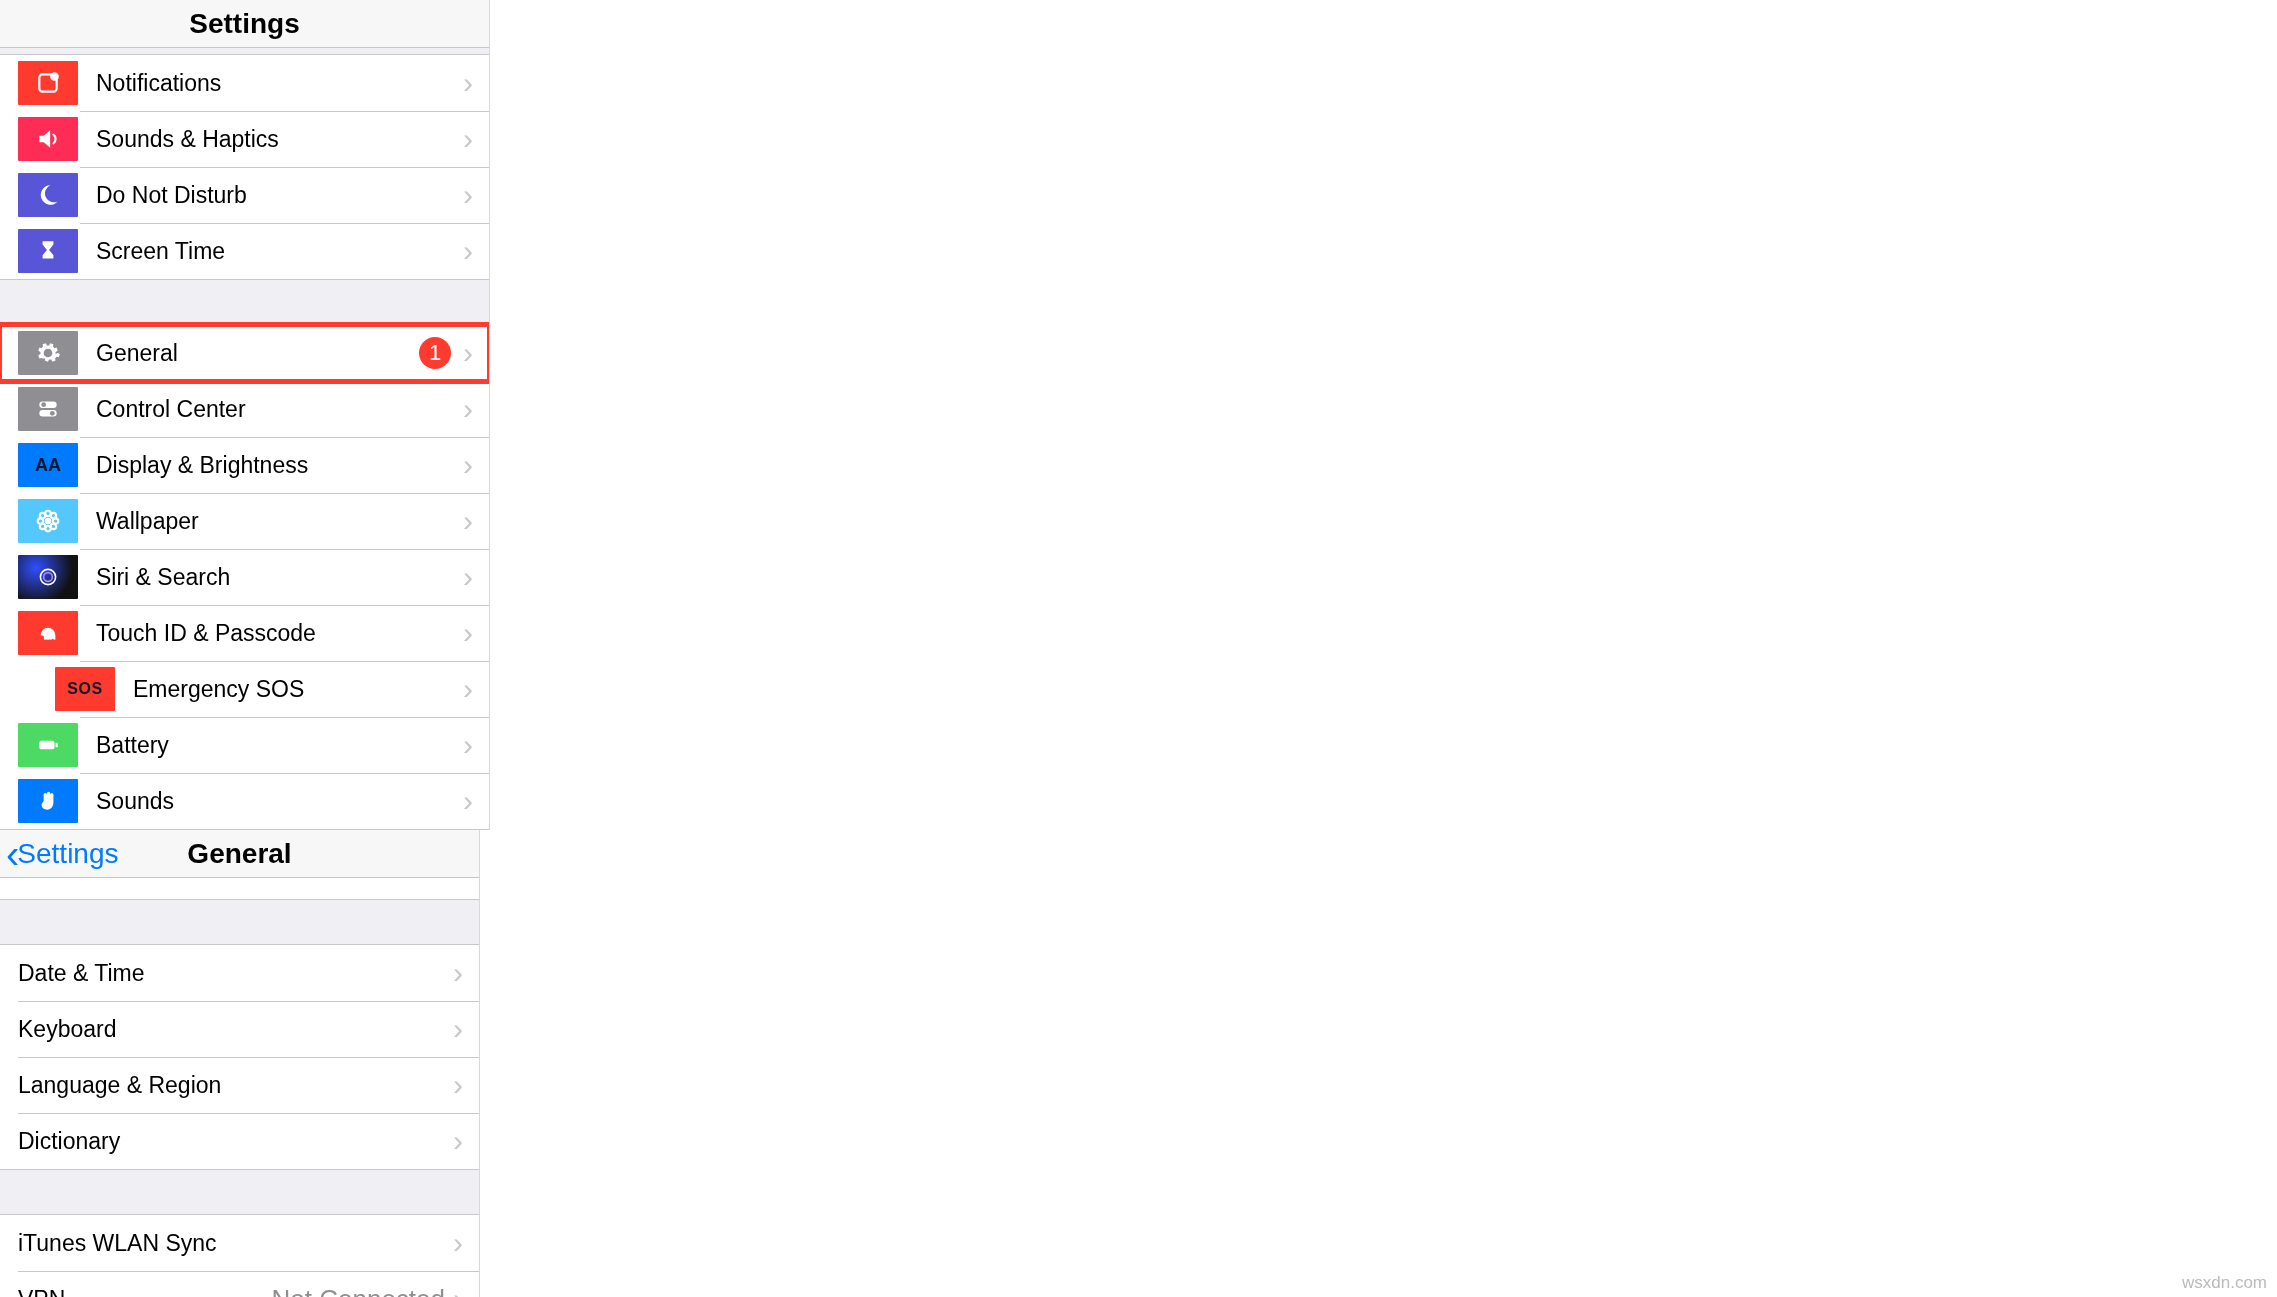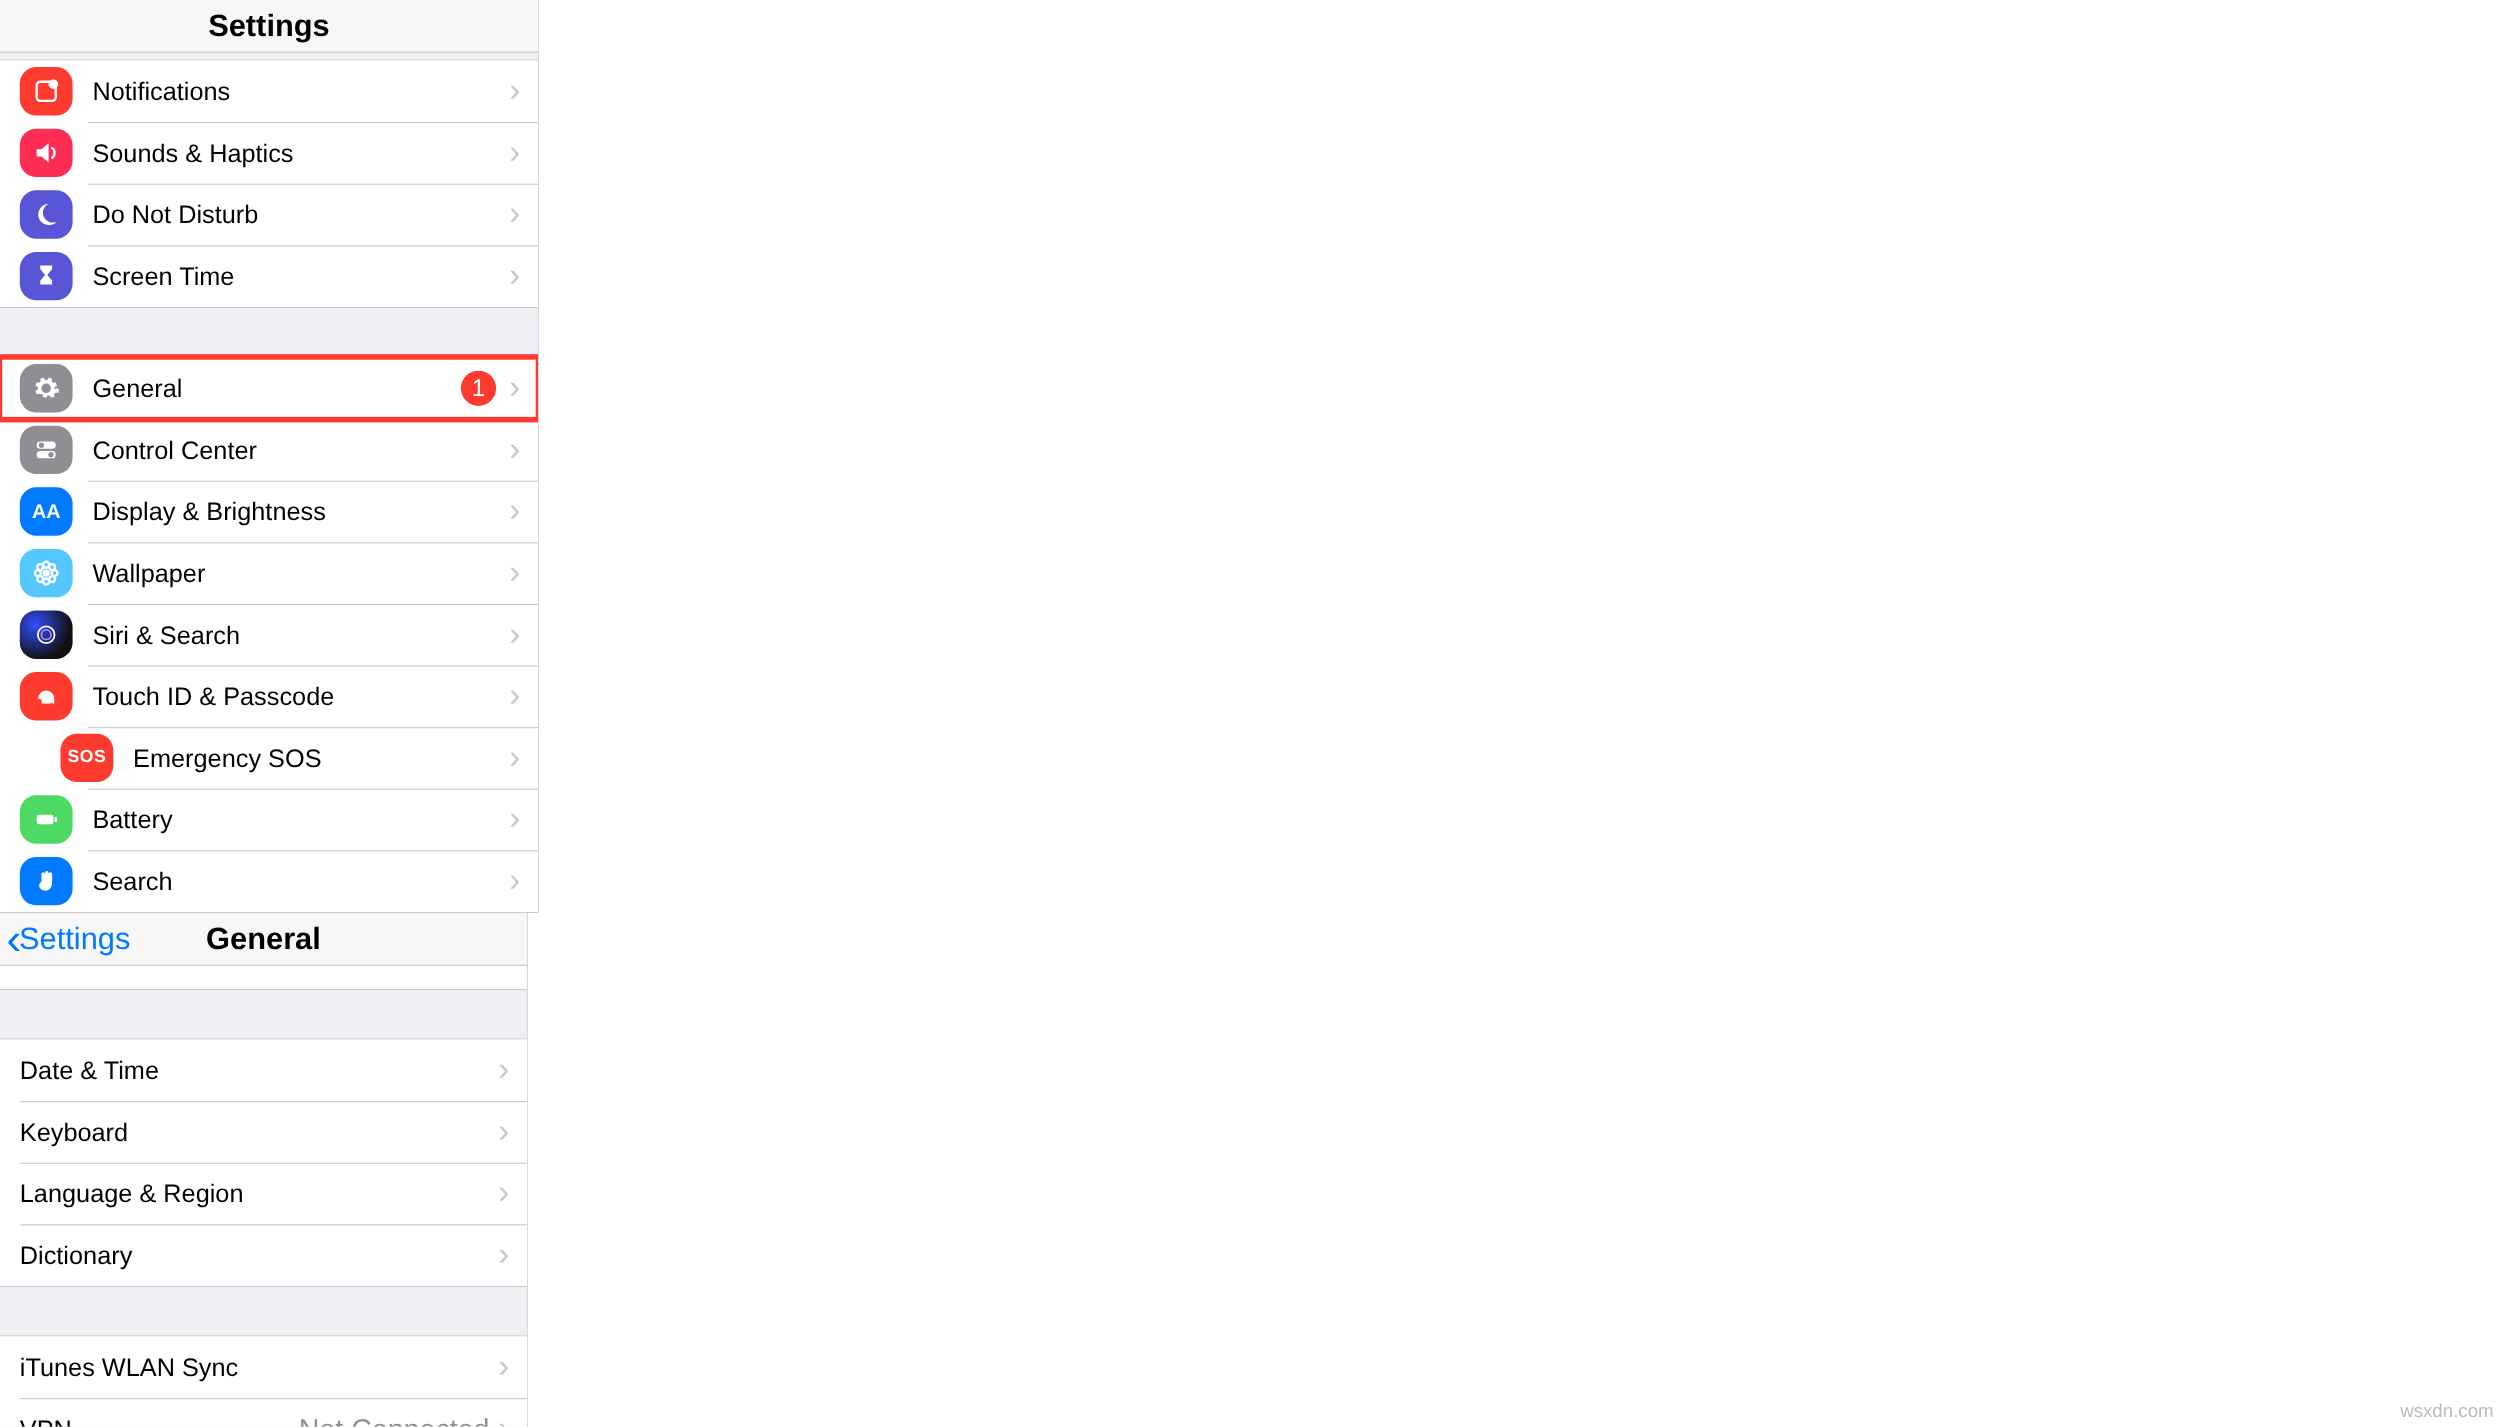--- a/index.html
+++ b/index.html
@@ -77,28 +77,28 @@
     position: absolute;
     left: 80px;
     right: 0;
     top: 0;
     height: 1px;
     background: #c8c7cc;
   }
   .panel2 .row + .row::before,
   .panel3 .row + .row::before { left: 18px; }
   .icon {
-    width: 48px; height: 44px;
-    border-radius: 15px;
+    width: 60px; height: 44px;
+    border-radius: 1px;
     margin-right: 18px;
     flex-shrink: 0;
     display: flex;
     align-items: center;
     justify-content: center;
-    color: #ffffff;
+    color: #0f172a;
     font-size: 24px;
   }
   .icon svg { width: 26px; height: 26px; fill: #fff; }
   .label { flex: 1; font-size: 23px; }
   .detail { color: #8e8e93; font-size: 26px; margin-right: 8px; }
   .chev {
     color: #c7c7cc;
     font-size: 30px;
     font-weight: 300;
   }
@@ -274,21 +274,21 @@
       </div>
       <div class="label">Battery</div>
       <div class="chev">›</div>
     </div>
     <div class="row">
       <div class="icon bg-blue">
         <svg viewBox="0 0 24 24">
               <path d="M8 12V6a1.5 1.5 0 013 0V5a1.5 1.5 0 013 0v1a1.5 1.5 0 013 0v7c0 4-2 7-5.5 7S6 18 6 15l2-3z"></path>
             </svg>
       </div>
-      <div class="label">Search</div>
+      <div class="label">Sounds</div>
       <div class="chev">›</div>
     </div>
   </div>
 </div>
 
 <div class="panel panel2">
   <div class="navbar">
     <div class="nav-back">
       <span class="nav-back-chevron">‹</span>
       <span>Settings</span>

